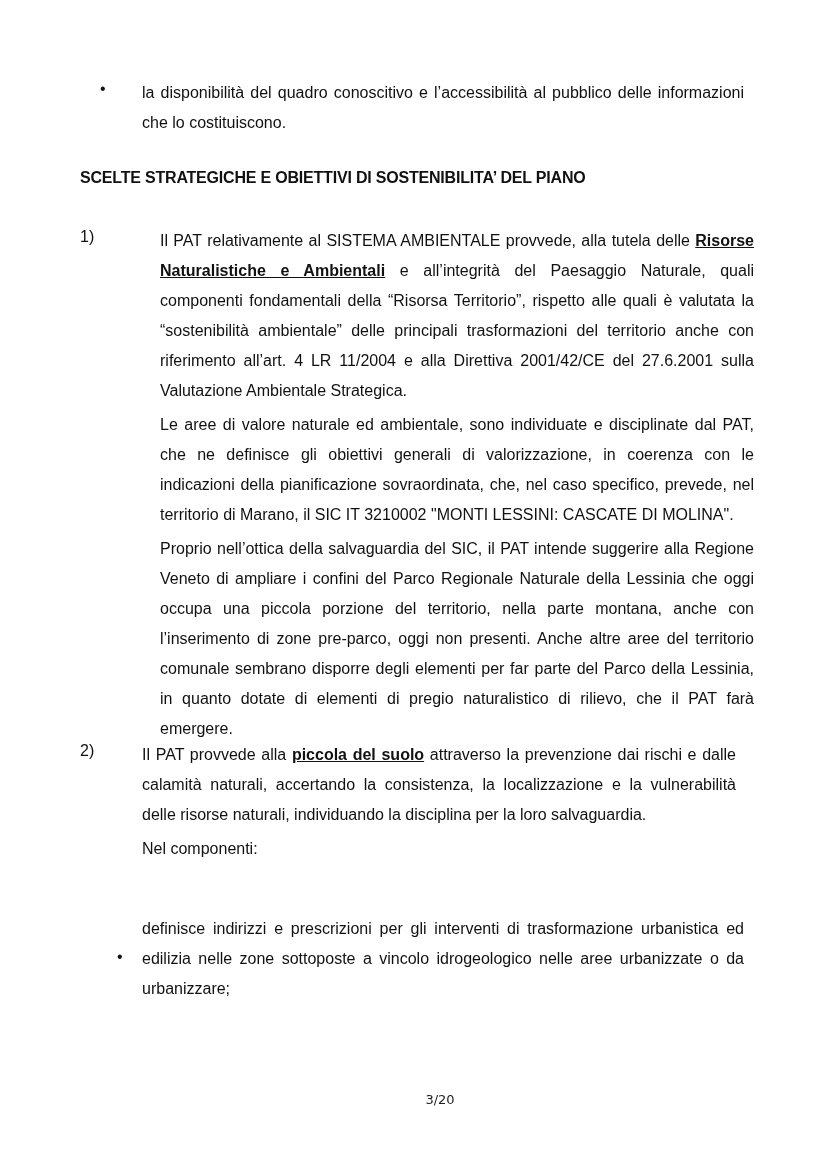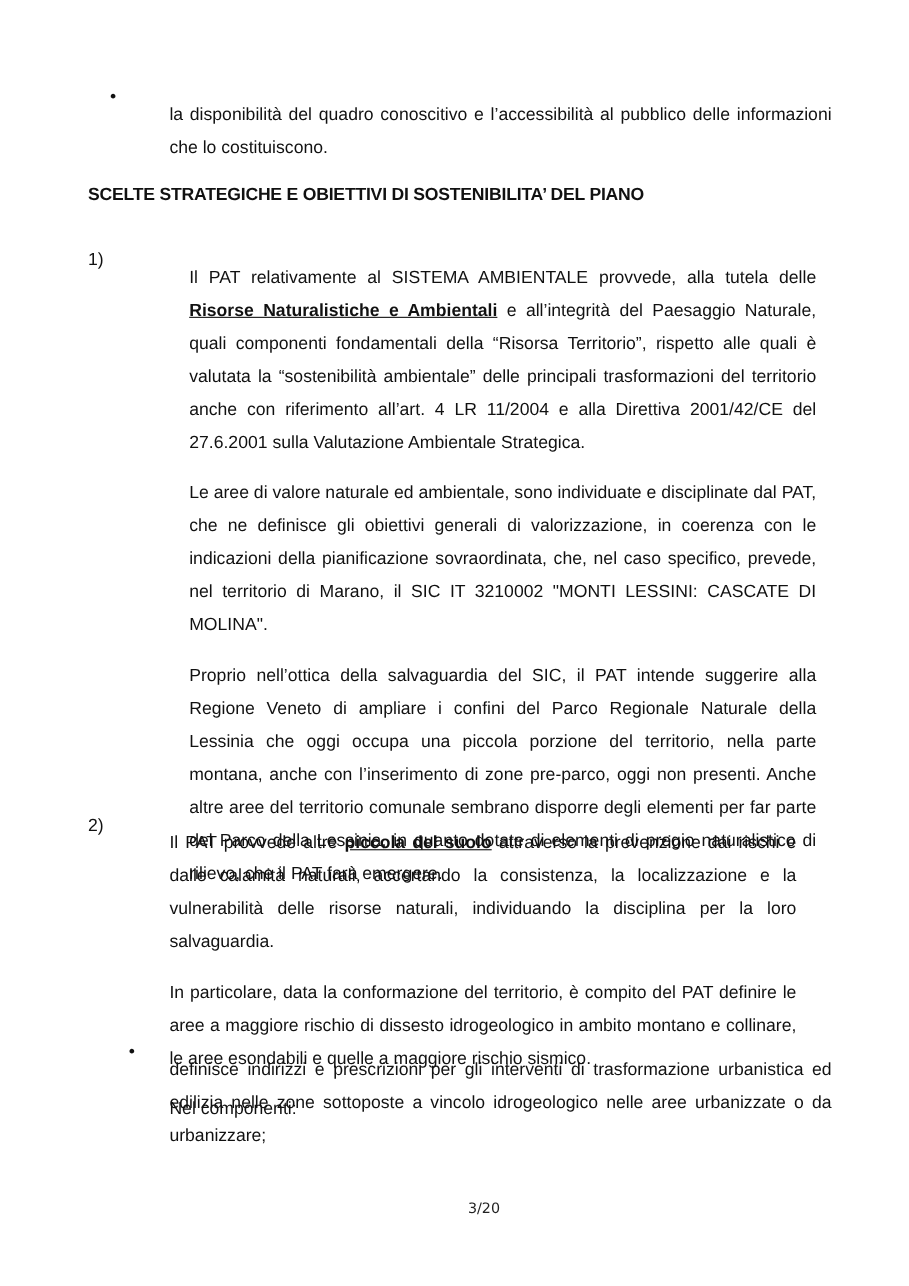--- a/index.html
+++ b/index.html
@@ -7,23 +7,23 @@
          font-family: "Liberation Sans", sans-serif; color: #111; }
   .page { position: absolute; left: 0; top: 0; width: 826px; height: 1169px; }
   .txt { font-size: 16px; line-height: 30px; text-align: justify; }
   .marker { position: absolute; }
   .body-block { position: absolute; left: 115px; width: 625px; }
   .bullet-top { position: absolute; left: 138px; width: 602px; top: 74px; }
   .bullet-top-dot { position: absolute; left: 100px; top: 74px; }
   .heading { position: absolute; left: 80px; top: 163px; font-weight: bold; font-size: 16px; line-height: 30px; letter-spacing: -0.2px; text-align: right; }
   .num { position: absolute; left: 80px; }
   .u { font-weight: bold; text-decoration: underline; }
-  p { margin: 16px; }
+  p { margin: 4px; }
   .last-line-left { text-align-last: left; }
-  .sub-bullet { position: absolute; left: 138px; width: 602px; top: 942px; }
+  .sub-bullet { position: absolute; left: 138px; width: 602px; top: 910px; }
   .sub-dot { position: absolute; left: 117px; top: 942px; }
   .footer { position: absolute; top: 1092px; left: 0; width: 826px; text-align: center;
             font-family: "DejaVu Sans", sans-serif; font-size: 13px; color: #222; padding-left: 27px; }
 </style>
 </head>
 <body>
 
 <div class="page">
 
   <span class="marker bullet-top-dot txt">•</span>
@@ -33,22 +33,21 @@
 
   <span class="num txt" style="top:222px;">1)</span>
   <div class="body-block txt" style="top:222px; left:156px; width:602px;">
     <p class="last-line-left"><span>Il PAT relativamente al SISTEMA AMBIENTALE provvede, alla tutela delle </span><span class="u">Risorse Naturalistiche e Ambientali</span><span> e all’integrità del Paesaggio Naturale, quali componenti fondamentali della “Risorsa Territorio”, rispetto alle quali è valutata la “sostenibilità ambientale” delle principali trasformazioni del territorio anche con riferimento all’art. 4 LR 11/2004 e alla  Direttiva 2001/42/CE del 27.6.2001 sulla Valutazione Ambientale Strategica.</span></p>
     <p class="last-line-left">Le aree di valore naturale ed ambientale, sono individuate e disciplinate dal PAT, che ne definisce gli obiettivi generali di valorizzazione, in coerenza con le indicazioni della pianificazione sovraordinata, che, nel caso specifico, prevede, nel territorio di Marano, il SIC IT 3210002 "MONTI LESSINI: CASCATE DI MOLINA".</p>
     <p class="last-line-left">Proprio nell’ottica della salvaguardia del SIC, il PAT intende suggerire alla Regione Veneto di ampliare i confini del Parco Regionale Naturale della Lessinia che oggi occupa una piccola porzione del territorio, nella parte montana, anche con l’inserimento di zone pre-parco, oggi non presenti. Anche altre aree del territorio comunale sembrano disporre degli elementi per far parte del Parco della Lessinia, in quanto dotate di elementi di pregio naturalistico di rilievo, che il PAT farà emergere.</p>
   </div>
 
   <span class="num txt" style="top:736px;">2)</span>
   <div class="body-block txt" style="top:736px; left:138px; width:602px;">
-    <p class="last-line-left"><span>Il PAT provvede altre </span><span class="u">piccola del suolo</span><span> attraverso la prevenzione dai rischi e dalle calamità naturali, accertando la consistenza, la localizzazione e la vulnerabilità delle risorse naturali, individuando la disciplina per la loro salvaguardia.</span></p>
-    <p class="last-line-left">In particolare, data la conformazione del territorio, è compito del PAT definire le aree a maggiore rischio di dissesto idrogeologico in ambito montano e collinare, le aree esondabili e quelle a maggiore rischio sismico.</p>
+    <p class="last-line-left"><span>Il PAT provvede alla </span><span class="u">piccola del suolo</span><span> attraverso la prevenzione dai rischi e dalle calamità naturali, accertando la consistenza, la localizzazione e la vulnerabilità delle risorse naturali, individuando la disciplina per la loro salvaguardia.</span></p>
     <p class="last-line-left">Nel componenti:</p>
   </div>
 
   <span class="marker sub-dot txt">•</span>
   <p class="sub-bullet txt last-line-left">definisce indirizzi e prescrizioni per gli interventi di trasformazione urbanistica ed edilizia nelle zone sottoposte a vincolo idrogeologico nelle aree urbanizzate o da urbanizzare;</p>
 
   <div class="footer">3/20</div>
 </div>
 
 </body></html>

